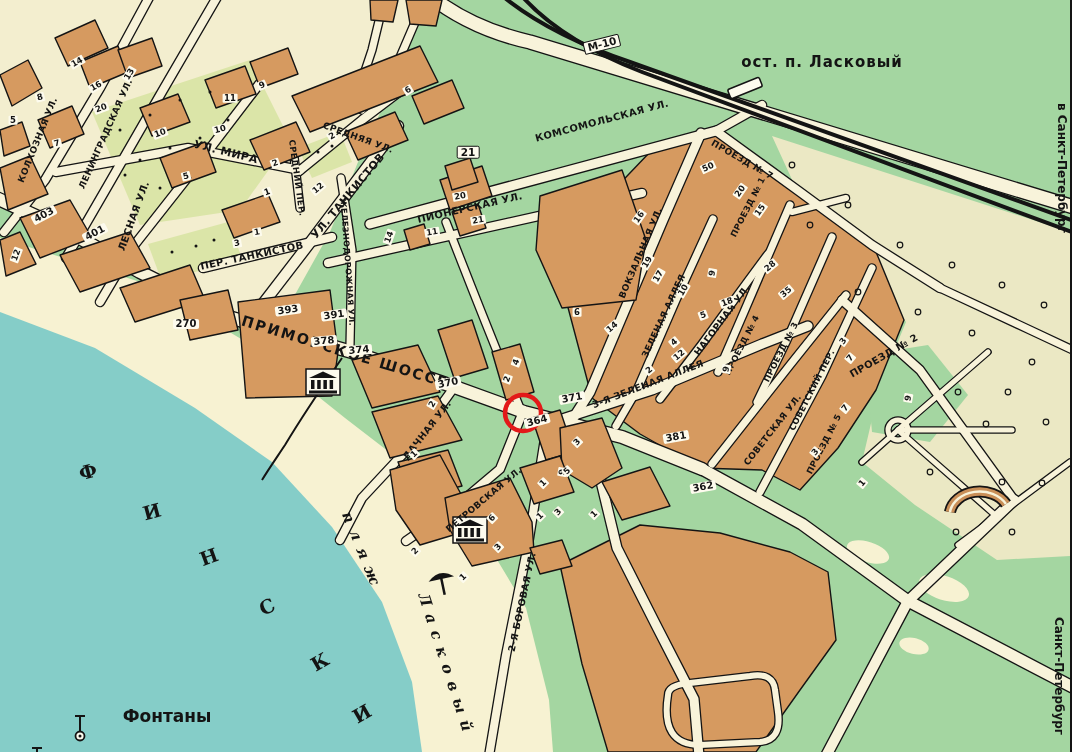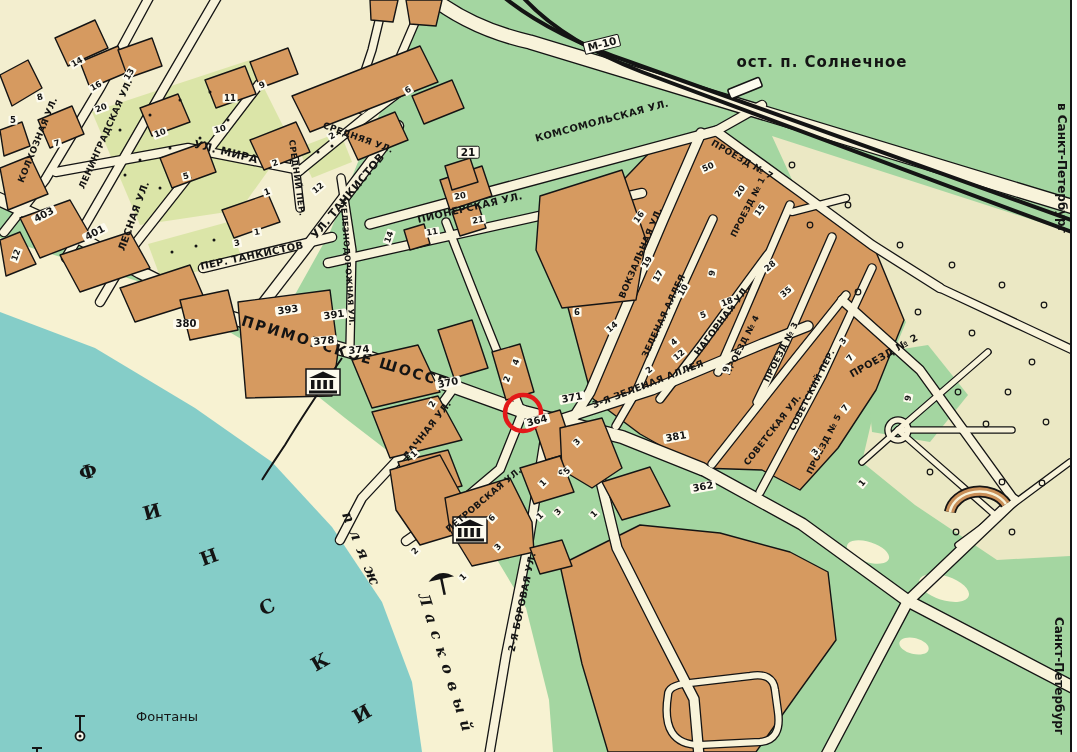--- a/index.html
+++ b/index.html
@@ -21,21 +21,21 @@
   .st{font-weight:700;font-size:10px;letter-spacing:.4px}
   .big{font-weight:700;font-size:14.5px;letter-spacing:2px}
   .num{font-weight:700;font-size:8.5px;background:#fdfbee;padding:0 1.5px;border-radius:1px}
   .plq{font-weight:700;font-size:10px;background:#fdfbee;padding:0 2.5px;border-radius:2px}
   .bdg{font-weight:700;font-size:10.5px;background:#fdfbee;border:1.6px solid #141414;padding:0 3px;border-radius:2px}
   .wtr{font-family:"DejaVu Serif","Liberation Serif",serif;font-weight:700;font-style:italic;
        font-size:15px;letter-spacing:8px;color:#1d3a33}
   .glf{font-family:"DejaVu Serif","Liberation Serif",serif;font-weight:700;font-size:19px;color:#142f2c}
   .dir{font-weight:700;font-size:12px}
   .stp{font-weight:700;font-size:15px;letter-spacing:1px}
-  .plc{font-weight:400;font-size:13px}
+  .plc{font-weight:700;font-size:17px}
   #icons .ic{position:absolute;transform:translate(-50%,-50%)}
 </style>
 </head>
 <body>
 
 <div id="stage">
 
   <svg width="1077" height="752" viewBox="0 0 1077 752">
 
     <rect class="f-land" x="0" y="0" width="1077" height="752"></rect>
@@ -324,33 +324,33 @@
       <div class="st" style="left: 742px; top: 160px; transform: translate(-50%, -50%) rotate(30deg); font-size: 9px;">ПРОЕЗД № 7</div>
       <div class="st" style="left: 748px; top: 207px; transform: translate(-50%, -50%) rotate(-63deg); font-size: 8.5px;">ПРОЕЗД № 1</div>
       <div class="st" style="left: 781px; top: 352px; transform: translate(-50%, -50%) rotate(-63deg); font-size: 8.5px;">ПРОЕЗД № 3</div>
       <div class="st" style="left: 742px; top: 345px; transform: translate(-50%, -50%) rotate(-63deg); font-size: 8.5px;">ПРОЕЗД № 4</div>
       <div class="st" style="left: 824px; top: 444px; transform: translate(-50%, -50%) rotate(-63deg); font-size: 8.5px;">ПРОЕЗД № 5</div>
       <div class="st" style="left: 884px; top: 356px; transform: translate(-50%, -50%) rotate(-30deg); font-size: 10px;">ПРОЕЗД № 2</div>
       <div class="big" style="left: 345px; top: 352px; transform: translate(-50%, -50%) rotate(17deg);">ПРИМОРСКОЕ ШОССЕ</div>
       <div class="st" style="left: 427px; top: 430px; transform: translate(-50%, -50%) rotate(-52deg); font-size: 9.5px;">ДАЧНАЯ УЛ.</div>
       <div class="st" style="left: 484px; top: 500px; transform: translate(-50%, -50%) rotate(-40deg); font-size: 9px;">ПЕТРОВСКАЯ УЛ.</div>
       <div class="st" style="left: 522px; top: 602px; transform: translate(-50%, -50%) rotate(-78deg); font-size: 9.5px;">2-Я БОРОВАЯ УЛ.</div>
-      <div class="stp" style="left: 822px; top: 62px; transform: translate(-50%, -50%) rotate(0deg);">ост. п. Солнечное</div>
+      <div class="stp" style="left: 822px; top: 62px; transform: translate(-50%, -50%) rotate(0deg);">ост. п. Ласковый</div>
       <div class="dir" style="left: 1062px; top: 168px; transform: translate(-50%, -50%) rotate(90deg);">в Санкт-Петербург</div>
       <div class="dir" style="left: 1059px; top: 676px; transform: translate(-50%, -50%) rotate(90deg);">Санкт-Петербург</div>
       <div class="plc" style="left: 167px; top: 716px; transform: translate(-50%, -50%) rotate(0deg);">Фонтаны</div>
       <div class="wtr" style="left: 362px; top: 552px; transform: translate(-50%, -50%) rotate(68deg);">пляж</div>
       <div class="wtr" style="left: 446px; top: 666px; transform: translate(-50%, -50%) rotate(72deg);">Ласковый</div>
       <div class="glf" style="left: 88px; top: 472px; transform: translate(-50%, -50%) rotate(-15deg);">Ф</div>
       <div class="glf" style="left: 152px; top: 512px; transform: translate(-50%, -50%) rotate(-15deg);">И</div>
       <div class="glf" style="left: 209px; top: 557px; transform: translate(-50%, -50%) rotate(-20deg);">Н</div>
       <div class="glf" style="left: 267px; top: 607px; transform: translate(-50%, -50%) rotate(-25deg);">С</div>
       <div class="glf" style="left: 320px; top: 662px; transform: translate(-50%, -50%) rotate(-30deg);">К</div>
       <div class="glf" style="left: 362px; top: 714px; transform: translate(-50%, -50%) rotate(-30deg);">И</div>
-      <div class="plq" style="left: 186px; top: 324px; transform: translate(-50%, -50%) rotate(0deg);">380</div>
+      <div class="plq" style="left: 186px; top: 324px; transform: translate(-50%, -50%) rotate(0deg);">270</div>
       <div class="plq" style="left: 288px; top: 310px; transform: translate(-50%, -50%) rotate(-8deg);">393</div>
       <div class="plq" style="left: 334px; top: 315px; transform: translate(-50%, -50%) rotate(-8deg);">391</div>
       <div class="plq" style="left: 324px; top: 341px; transform: translate(-50%, -50%) rotate(-5deg);">378</div>
       <div class="plq" style="left: 359px; top: 350px; transform: translate(-50%, -50%) rotate(-5deg);">374</div>
       <div class="plq" style="left: 448px; top: 383px; transform: translate(-50%, -50%) rotate(-12deg);">370</div>
       <div class="plq" style="left: 572px; top: 398px; transform: translate(-50%, -50%) rotate(-10deg);">371</div>
       <div class="plq" style="left: 537px; top: 421px; transform: translate(-50%, -50%) rotate(-15deg);">364</div>
       <div class="plq" style="left: 676px; top: 437px; transform: translate(-50%, -50%) rotate(-10deg);">381</div>
       <div class="plq" style="left: 703px; top: 487px; transform: translate(-50%, -50%) rotate(-10deg);">362</div>
       <div class="plq" style="left: 44px; top: 215px; transform: translate(-50%, -50%) rotate(-28deg);">403</div>

